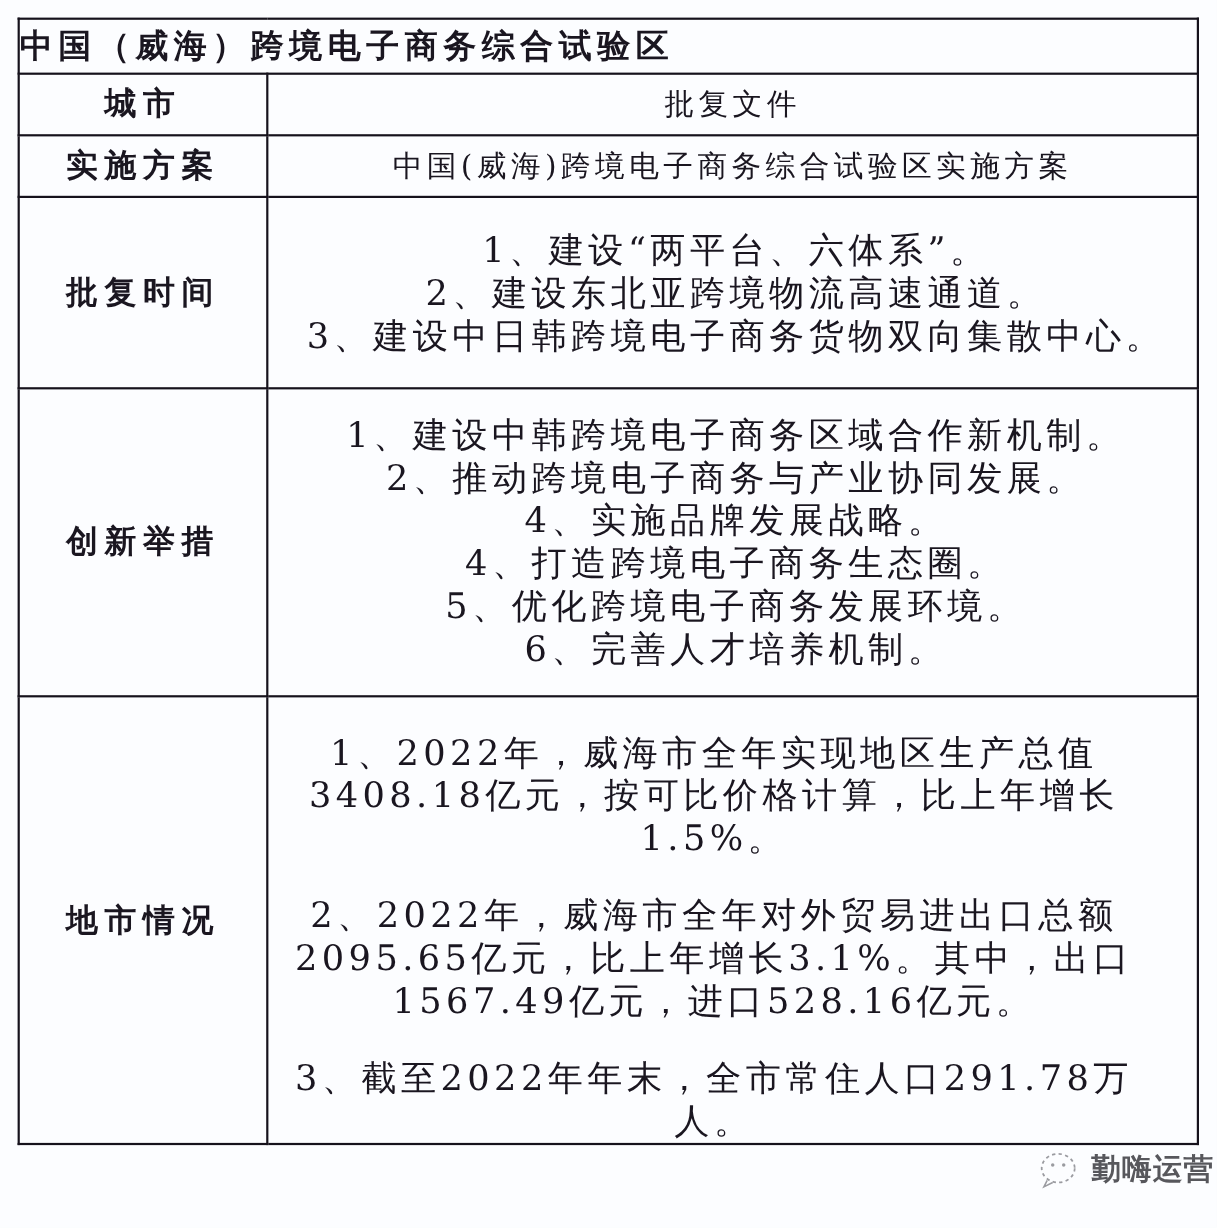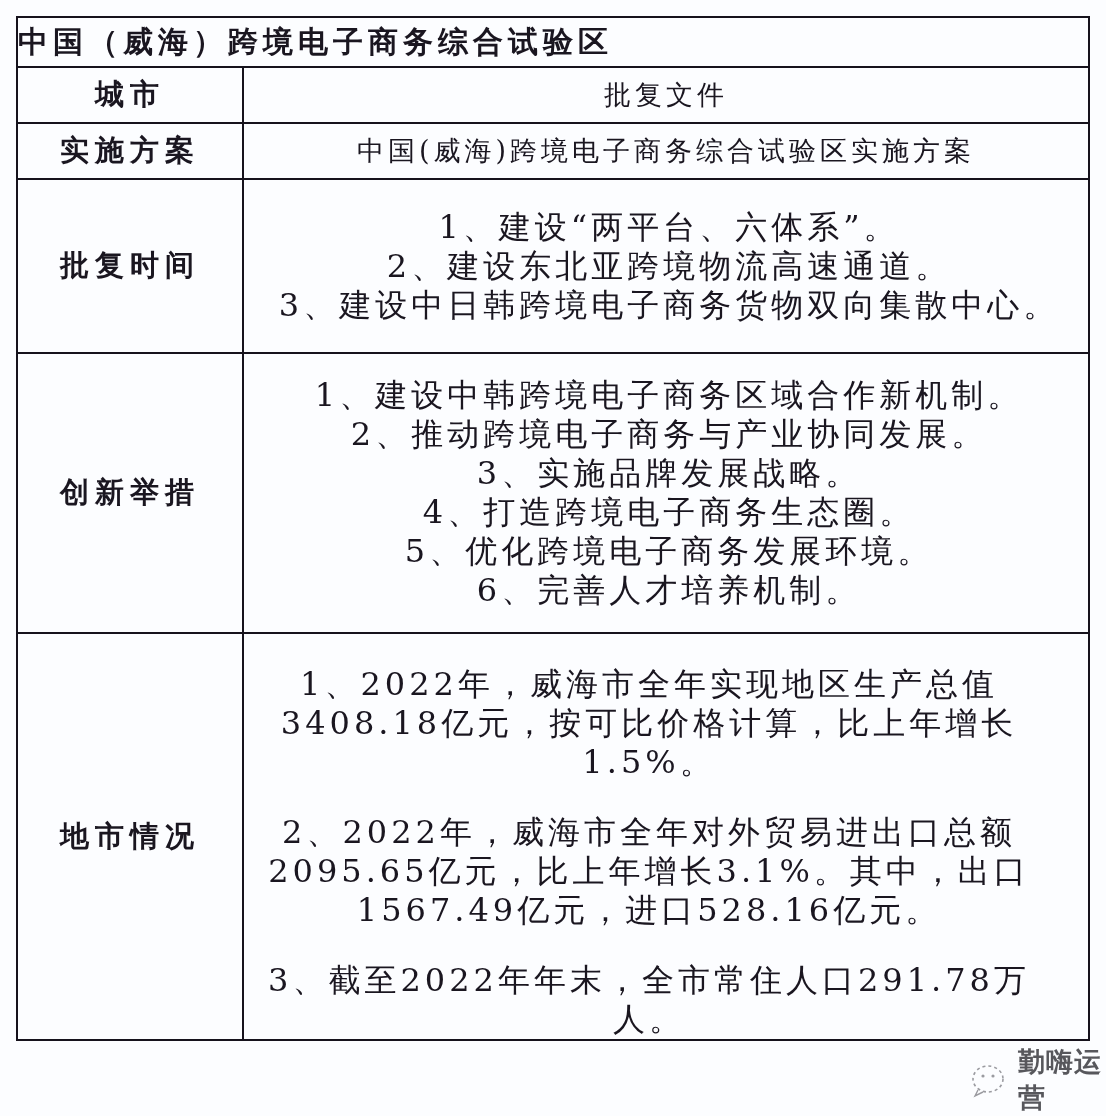--- a/index.html
+++ b/index.html
@@ -70,21 +70,21 @@
   .row-city td { height: 289px; }
   .city-list {
     line-height: 39px;
     padding-right: 40px !important;
     white-space: normal;
   }
   .city-list .para { display: block; margin-top: 31px; }
 
   .watermark {
     position: absolute;
-    left: 968px;
+    left: 942px;
     top: 1044px;
     display: flex;
     align-items: center;
     gap: 10px;
     opacity: 0.85;
   }
   .watermark .wm-icon {
     width: 40px; height: 38px;
   }
   .watermark .wm-text {
@@ -122,21 +122,21 @@
         <span class="line">1、建设“两平台、六体系”。</span>
         <span class="line">2、建设东北亚跨境物流高速通道。</span>
         <span class="line">3、建设中日韩跨境电子商务货物双向集散中心。</span>
       </td>
     </tr>
     <tr class="row-innov">
       <td class="label-cell">创新举措</td>
       <td class="list-cell">
         <span class="line">1、建设中韩跨境电子商务区域合作新机制。</span>
         <span class="line">2、推动跨境电子商务与产业协同发展。</span>
-        <span class="line">3、实施品牌发展战略。</span>
+        <span class="line">4、实施品牌发展战略。</span>
         <span class="line">4、打造跨境电子商务生态圈。</span>
         <span class="line">5、优化跨境电子商务发展环境。</span>
         <span class="line">6、完善人才培养机制。</span>
       </td>
     </tr>
     <tr class="row-city">
       <td class="label-cell">地市情况</td>
       <td class="list-cell city-list">
         <span class="para">1、2022年，威海市全年实现地区生产总值3408.18亿元，按可比价格计算，比上年增长1.5%。</span>
         <span class="para">2、2022年，威海市全年对外贸易进出口总额2095.65亿元，比上年增长3.1%。其中，出口1567.49亿元，进口528.16亿元。</span>

